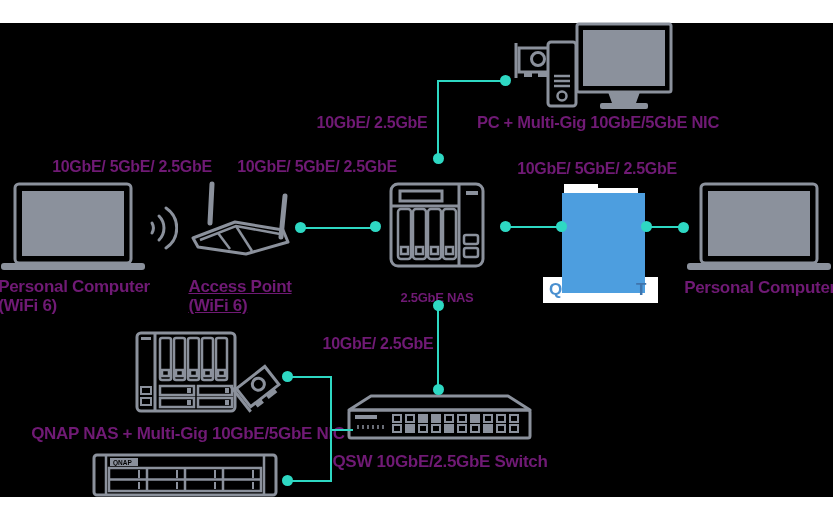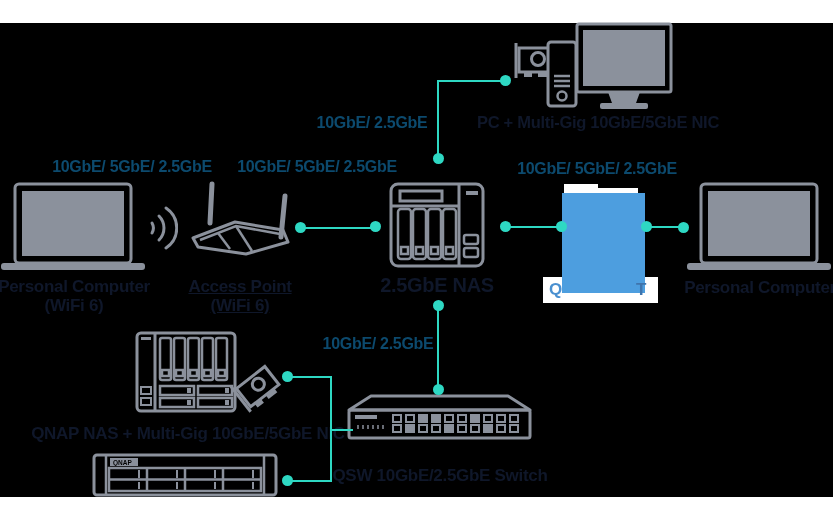--- a/index.html
+++ b/index.html
@@ -1,23 +1,23 @@
 <!DOCTYPE html>
 <html><head>
 <meta charset="utf-8">
 <style>
   html,body{margin:0;padding:0;background:#ffffff;}
   #stage{position:relative;width:833px;height:520px;background:#ffffff;overflow:hidden;
          font-family:"Liberation Sans", sans-serif;}
   #canvas{position:absolute;left:0;top:23px;width:833px;height:474px;background:#000000;}
   .abs{position:absolute;}
-  .lbl{position:absolute;color:#0c4a6e;font-weight:bold;font-size:16px;letter-spacing:-0.3px;
+  .lbl{position:absolute;color:#701a75;font-weight:bold;font-size:16px;letter-spacing:-0.3px;
        white-space:nowrap;transform:translateX(-50%);}
-  .cap{position:absolute;color:#0f172a;font-weight:bold;font-size:17px;letter-spacing:-0.3px;
-       line-height:19px;text-align:center;white-space:nowrap;transform:translateX(-50%);}
+  .cap{position:absolute;color:#701a75;font-weight:bold;font-size:17px;letter-spacing:-0.3px;
+       line-height:19px;text-align:left;white-space:nowrap;transform:translateX(-50%);}
   .tline{position:absolute;background:#2ED8C3;z-index:2;}
   .dot{position:absolute;width:11px;height:11px;border-radius:50%;background:#2ED8C3;z-index:3;}
   .dot.hi{z-index:7;}
   .whitebar{position:absolute;background:#ffffff;z-index:1;}
   #caption-box{position:absolute;left:543px;top:277px;width:115px;height:26px;background:#ffffff;z-index:2;}
   #caption-q{position:absolute;left:549px;top:280px;font-size:17px;font-weight:bold;color:#4A90D0;z-index:2;}
   #caption-t{position:absolute;left:636px;top:280px;font-size:17px;font-weight:bold;color:#3F74AC;z-index:6;}
   #blue-box{position:absolute;left:562px;top:193px;width:83px;height:100px;background:#4D9EDF;z-index:5;}
   svg{display:block;}
   svg *{vector-effect:non-scaling-stroke;}
@@ -59,25 +59,25 @@
   <div class="lbl" style="left:378px;top:335px;">10GbE/ 2.5GbE</div>
 
   <div class="cap" style="left:74px;top:277px;">
     <div>Personal Computer</div>
     <div>(WiFi 6)</div>
   </div>
   <div class="cap" style="left:240px;top:277px;text-decoration:underline;">
     <div>Access Point</div>
     <div>(WiFi 6)</div>
   </div>
-  <div class="cap" style="left:437px;top:276px;font-size:20px;">2.5GbE NAS</div>
+  <div class="cap" style="left:437px;top:288px;font-size:13px;">2.5GbE NAS</div>
   <div class="cap" style="left:598px;top:113px;font-size:16.5px;">PC + Multi-Gig 10GbE/5GbE NIC</div>
   <div class="cap" style="left:760px;top:278px;">Personal Computer</div>
   <div class="cap" style="left:188px;top:424px;">QNAP NAS + Multi-Gig 10GbE/5GbE NIC</div>
-  <div class="cap" style="left:440px;top:452px;margin-top:14px;">
+  <div class="cap" style="left:440px;top:452px;">
     <div>QSW 10GbE/2.5GbE Switch</div>
   </div>
 
   <svg class="abs" style="left:0px;top:180px;" width="146" height="92" viewBox="0 0 146 92">
     <rect x="15" y="4" width="116" height="79" rx="4" fill="none" stroke="#8B919C" stroke-width="3"></rect>
     <rect x="22" y="11" width="102" height="65" fill="#8B919C"></rect>
     <rect x="1" y="83" width="144" height="7" rx="3" fill="#8B919C"></rect>
   </svg>
 
   <svg class="abs" style="left:148px;top:202px;" width="30" height="52" viewBox="0 0 30 52">

